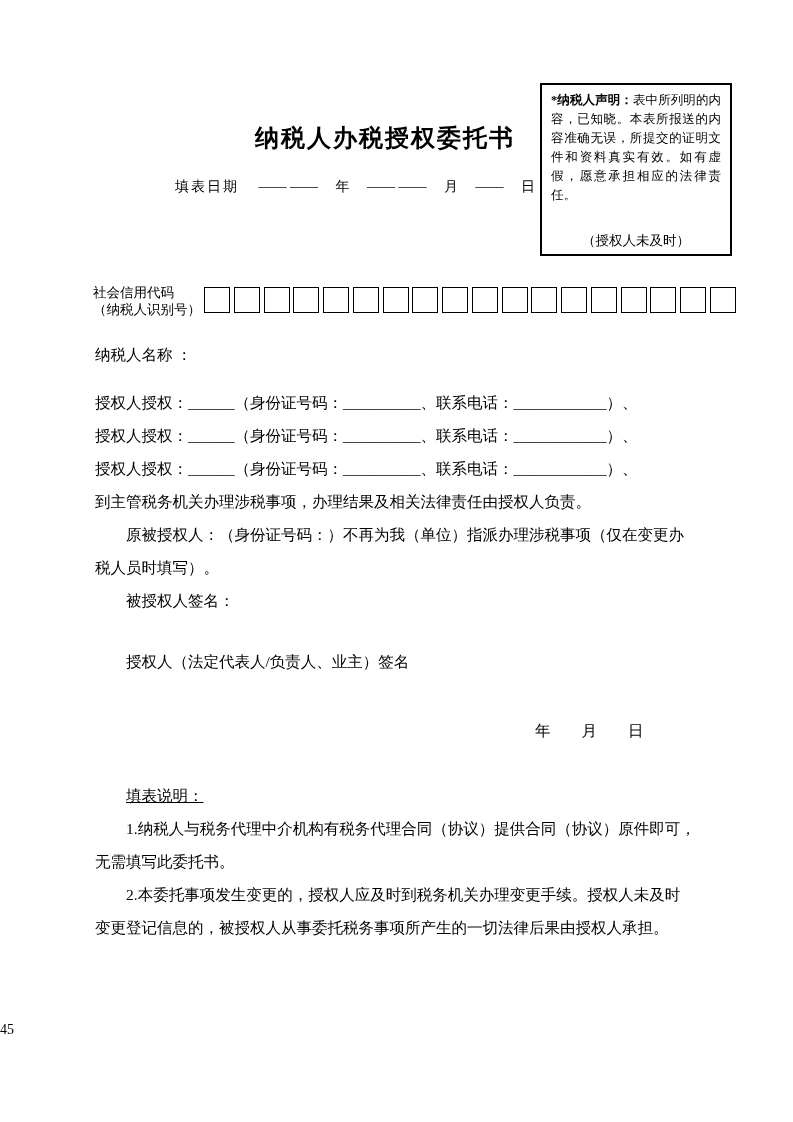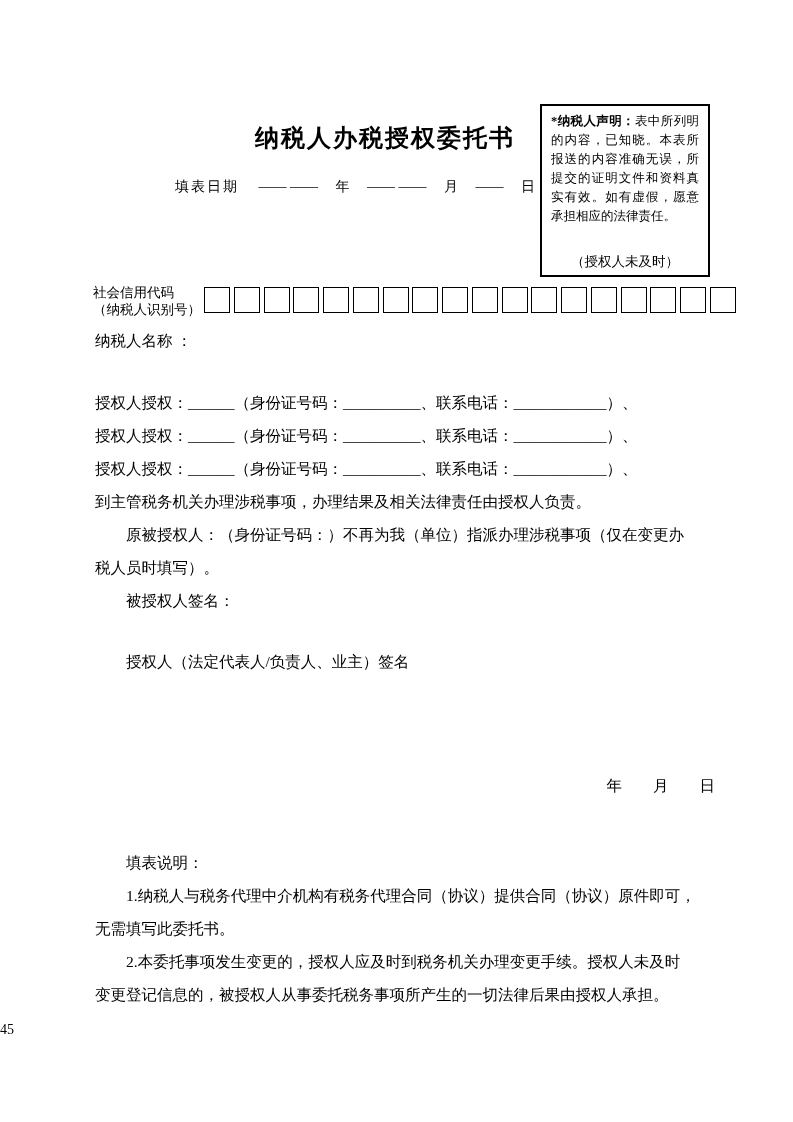--- a/index.html
+++ b/index.html
@@ -34,22 +34,22 @@
     font-size: 14px;
     white-space: nowrap;
   }
   .date-line span { display: inline-block; }
   .dl-label { margin-right: 16px; letter-spacing: 2px; }
   .dl-blank { margin-right: 14px; }
   .dl-unit  { margin-right: 14px; }
   .decl {
     position: absolute;
     left: 540px;
-    top: 104px;
-    width: 170px;
+    top: 83px;
+    width: 192px;
     height: 173px;
     border: 2px solid #000;
     padding: 6px 9px 4px;
     font-size: 12.5px;
     line-height: 19px;
     box-sizing: border-box;
     display: flex;
     flex-direction: column;
   }
   .decl-text { margin: 0; text-align: justify; flex: 1; }
@@ -75,35 +75,35 @@
     width: 26px;
     height: 26px;
     border: 1.5px solid #000;
     box-sizing: border-box;
     flex: 0 0 auto;
     background: #fff;
   }
   .taxpayer-name {
     position: absolute;
     left: 95px;
-    top: 331px;
+    top: 345px;
     font-size: 15.5px;
   }
   .body {
     position: absolute;
     left: 95px;
     top: 386px;
     width: 620px;
     font-size: 15.5px;
   }
   .body p { margin: 0; line-height: 33px; }
   .body p.indent { text-indent: 2em; }
   .body p.gap-sign  { margin-top: 28px; }
-  .body p.sig-date  { margin-top: 91px; margin-left: 440px; text-align: right; }
-  .body p.gap-notes { margin-top: 44px; }
+  .body p.sig-date  { margin-top: 36px; margin-left: 440px; }
+  .body p.gap-notes { margin-top: 32px; text-decoration: underline; }
   .page-num {
     position: absolute;
     left: 0;
     top: 1022px;
     width: 100%;
     font-size: 14px;
   }
 </style>
 </head>
 <body>

